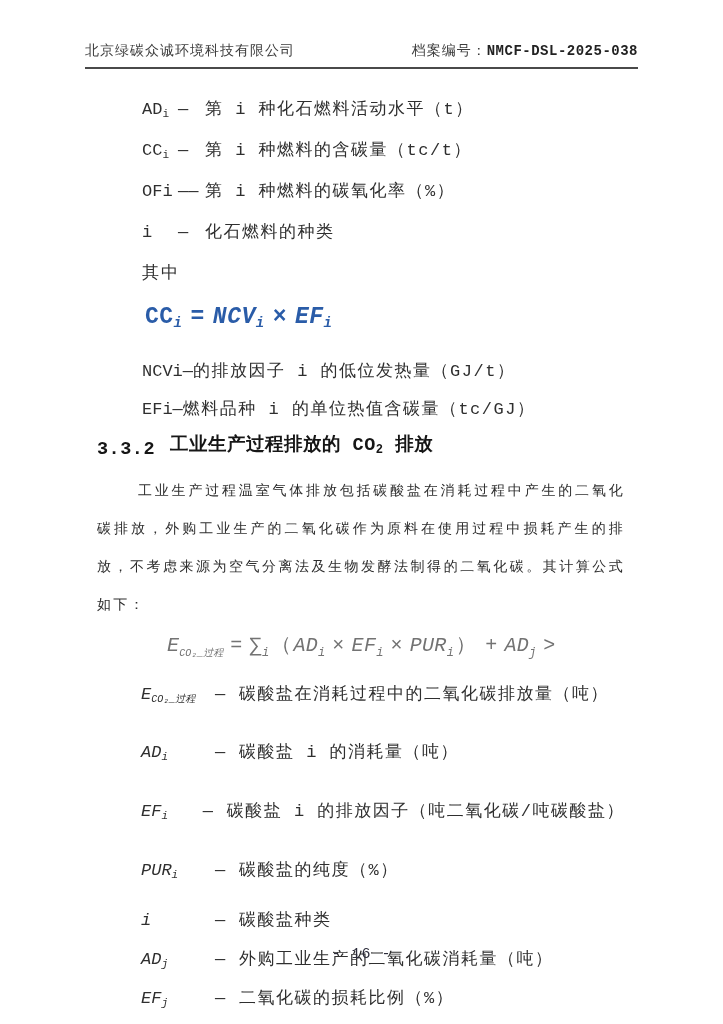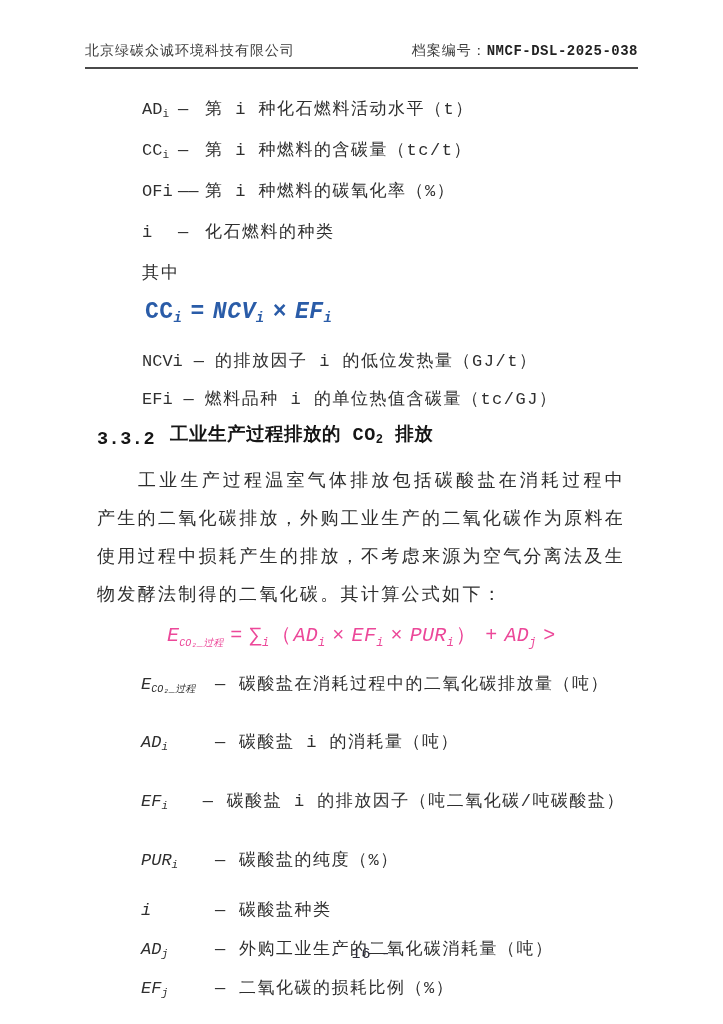--- a/index.html
+++ b/index.html
@@ -23,41 +23,41 @@
   .u-row { display:flex; align-items:baseline; font-size:17px; line-height:24px; margin-top:13px; }
   .u-row.first { margin-top:6px; }
   .u-term { width:36px; margin-left:45px; white-space:nowrap; }
   .u-dash { min-width:27px; white-space:nowrap; }
   .desc { letter-spacing:1.5px; white-space:nowrap; }
   .sb { font-size:11px; vertical-align:-3px; }
   
   .qizhong { margin:13px 0 0 45px; font-size:17px; line-height:24px; letter-spacing:2px; }
   
   .formula-cc {
-    margin:8px 0 0 48px; font-size:23px; line-height:37px; font-weight:bold;
+    margin:8px 0 0 48px; font-size:23px; line-height:47px; font-weight:bold;
     font-style:italic; color:#2a5ca8; letter-spacing:0.5px; white-space:nowrap;
   }
   .fc-up { font-style:normal; }
   .fc-sub { font-size:14px; vertical-align:-4px; }
   .fc-op { font-style:normal; margin:0 8px; }
   
-  .n-row { display:flex; align-items:baseline; gap:11px; margin:13px 0 0 45px; font-size:17px; line-height:24px; white-space:nowrap; }
+  .n-row { display:flex; align-items:baseline; gap:0; margin:13px 0 0 45px; font-size:17px; line-height:24px; white-space:nowrap; }
   .n-row + .n-row { margin-top:14px; }
   
   .heading { display:flex; gap:15px; margin-top:11px; font-size:18.5px; line-height:26px; font-weight:bold; color:#161616; letter-spacing:0.5px;align-items:flex-end; }
   .heading .h-sub { font-size:12px; vertical-align:-3px; }
   
   .para {
-    margin-top:9px; font-size:18px; line-height:38px; letter-spacing:2.3px;
+    margin-top:9px; font-size:14px; line-height:38px; letter-spacing:2.3px;
     text-align:justify; text-indent:41px; color:#2e2e2e;
   }
   
   .formula-e {
     margin:2px 0 0 70px; font-size:20px; line-height:40px; font-style:italic;
-    color:#ec4899; white-space:nowrap; letter-spacing:0.3px;
+    color:#737373; white-space:nowrap; letter-spacing:0.3px;
   }
   .fe-sub { font-size:12px; vertical-align:-5px; letter-spacing:0; }
   .fe-sub-cn { font-size:10px; }
   .fe-up { font-style:normal; }
   .fe-op { font-style:normal; margin:0 7px; }
   .fe-paren { font-style:normal; margin:0 2px; }
   
   .c-row { display:flex; align-items:baseline; font-size:17px; line-height:28px; }
   .c-term { margin-left:44px; width:74px; font-style:italic; white-space:nowrap; }
   .c-dash { min-width:24px; white-space:nowrap; }

